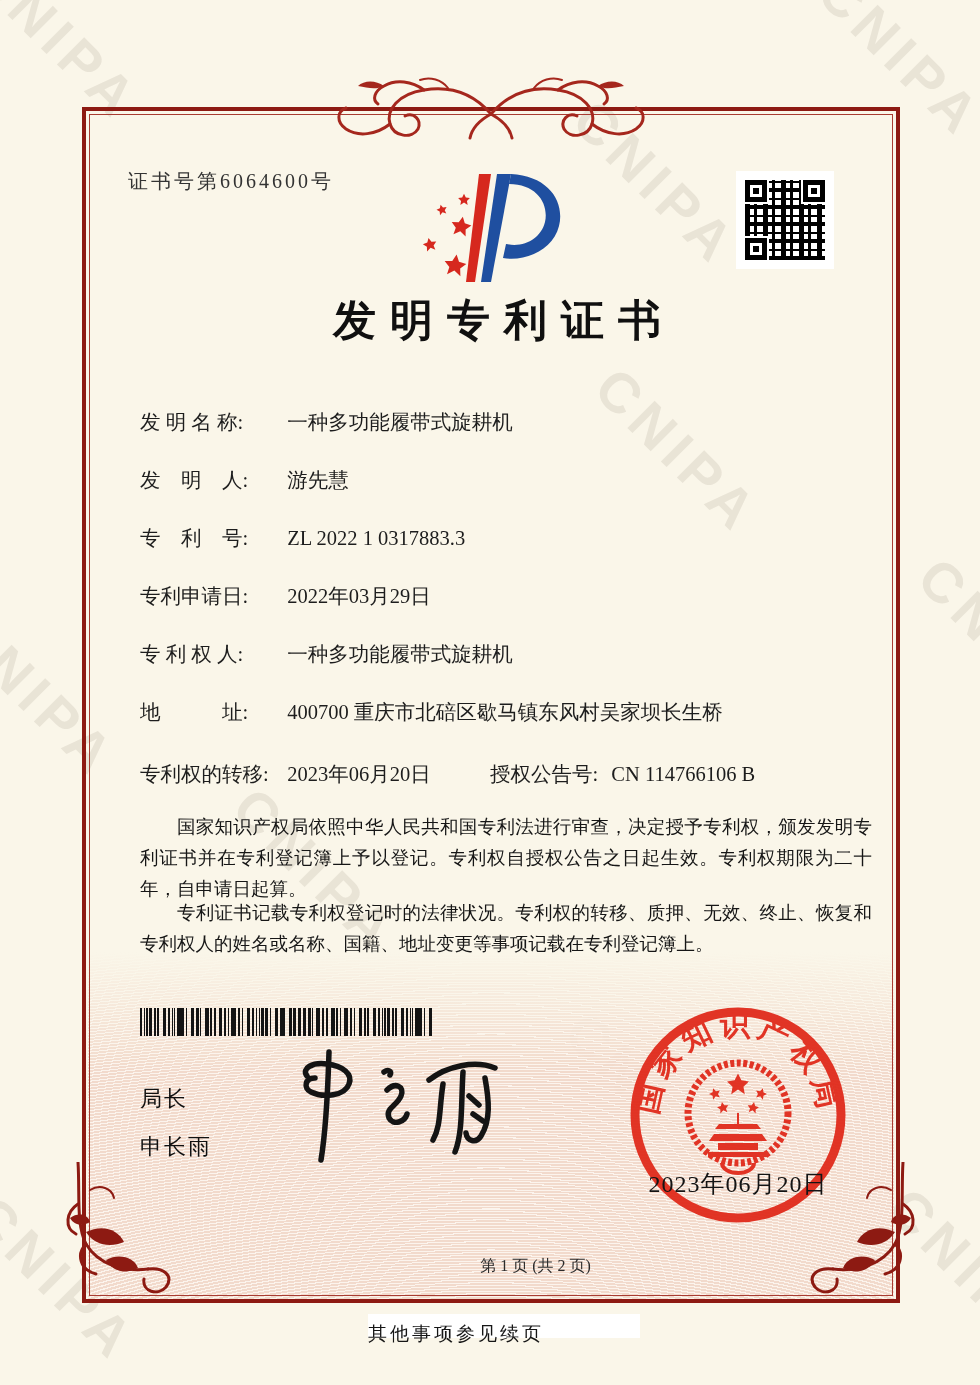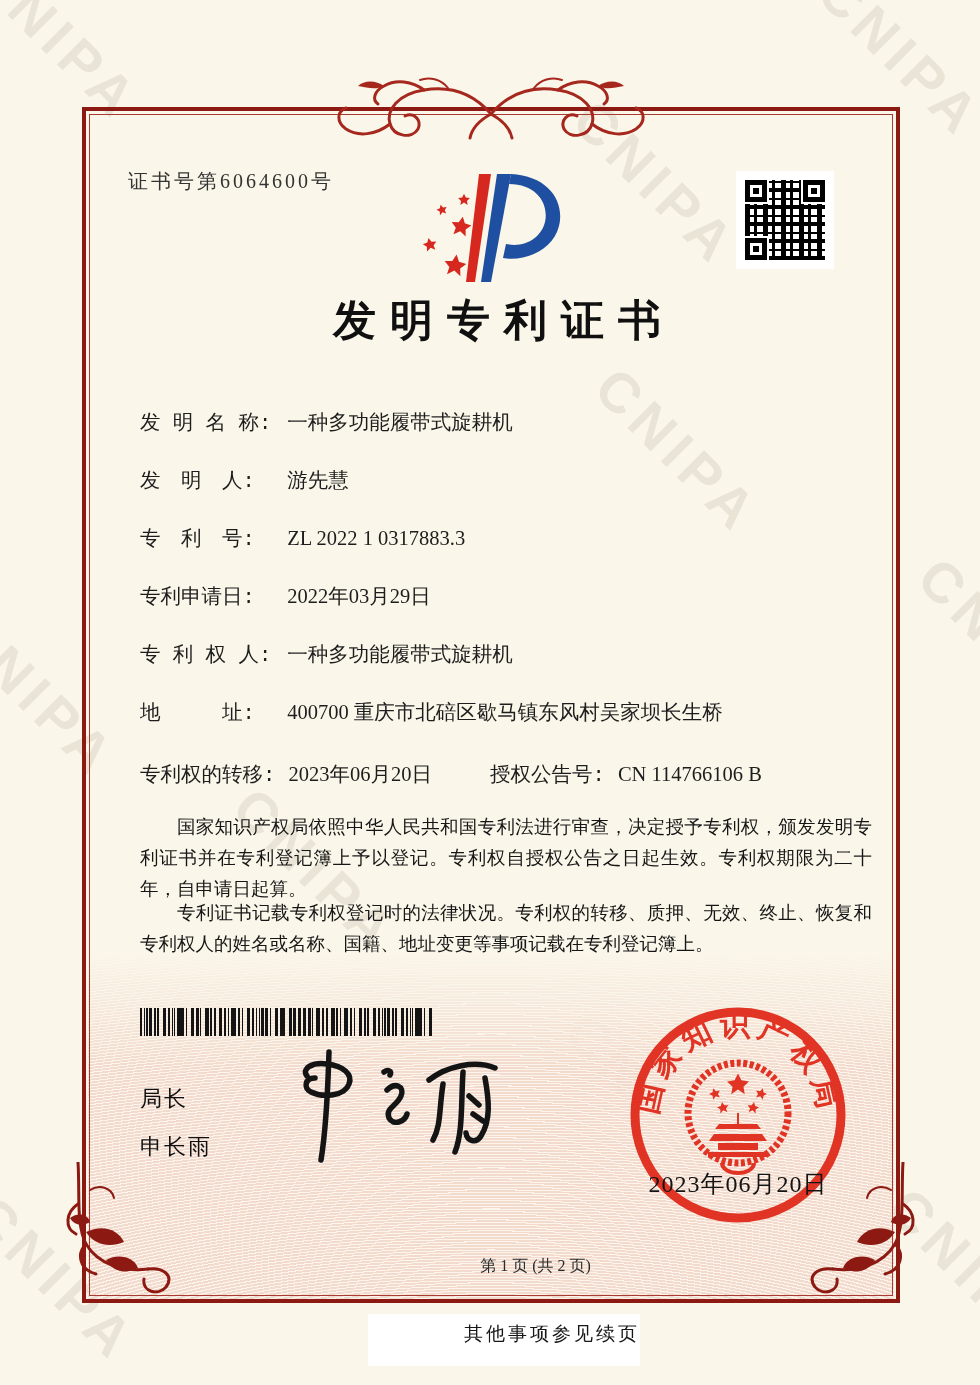--- a/index.html
+++ b/index.html
@@ -53,21 +53,21 @@
   .qfind { position:absolute; width:22px; height:22px; background:#fff; border:5px solid #000; box-shadow:0 0 0 2px #fff; }
   .qfind i { position:absolute; inset:3px; background:#000; display:block; }
   .qf-tl { left:0; top:0; } .qf-tr { right:0; top:0; } .qf-bl { left:0; bottom:0; }
   .title {
     position:absolute; left:82px; top:292px; width:830px; text-align:center;
     font-size:43px; font-weight:bold; letter-spacing:14px; color:#101010; z-index:4;
     text-indent:14px;
   }
   
   .frow { position:absolute; left:140px; font-size:20.5px; color:#1d1d1d; z-index:4; white-space:nowrap; }
-  .flabel { display:inline-block; min-width:134px;font-family:Liberation Mono, monospace; }
+  .flabel { display:inline-block; min-width:134px; }
   .fvalue { margin-left:8px; }
   .frow2 { position:absolute; left:490px; font-size:20.5px; color:#1d1d1d; z-index:4; white-space:nowrap; }
   
   .para {
     position:absolute; left:140px; width:732px; font-size:18.5px; line-height:31px;
     text-indent:2em; color:#161616; z-index:4; text-align:justify;
   }
   
   .barcode {
     position:absolute; left:140px; top:1008px; width:292px; height:28px; z-index:4;
@@ -83,22 +83,22 @@
   .seal { position:absolute; left:618px; top:995px; z-index:5; opacity:.93; }
   .seal-date {
     position:absolute; left:628px; top:1168px; width:220px; text-align:center;
     font-size:24px; color:#141414; z-index:6; letter-spacing:1px; white-space:nowrap;
   }
   .page-num {
     position:absolute; left:82px; top:1256px; width:907px; text-align:center;
     font-size:16px; color:#2b2b2b; z-index:4;
   }
   .note-box {
-    position:absolute; left:368px; top:1314px; width:272px; height:52px;
-    background:#fff; z-index:4; text-align:right; line-height:40px;
+    position:absolute; left:368px; top:1314px; width:272px; height:24px;
+    background:#fff; z-index:4; text-align:left; line-height:40px;
     font-size:19px; letter-spacing:3px; color:#161616;
   }
 </style>
 </head>
 <body>
 
 <div class="page">
 
   <span class="wm" style="left:-45px; top:5px;">CNIPA</span>
   <span class="wm" style="left:798px; top:22px;">CNIPA</span>

